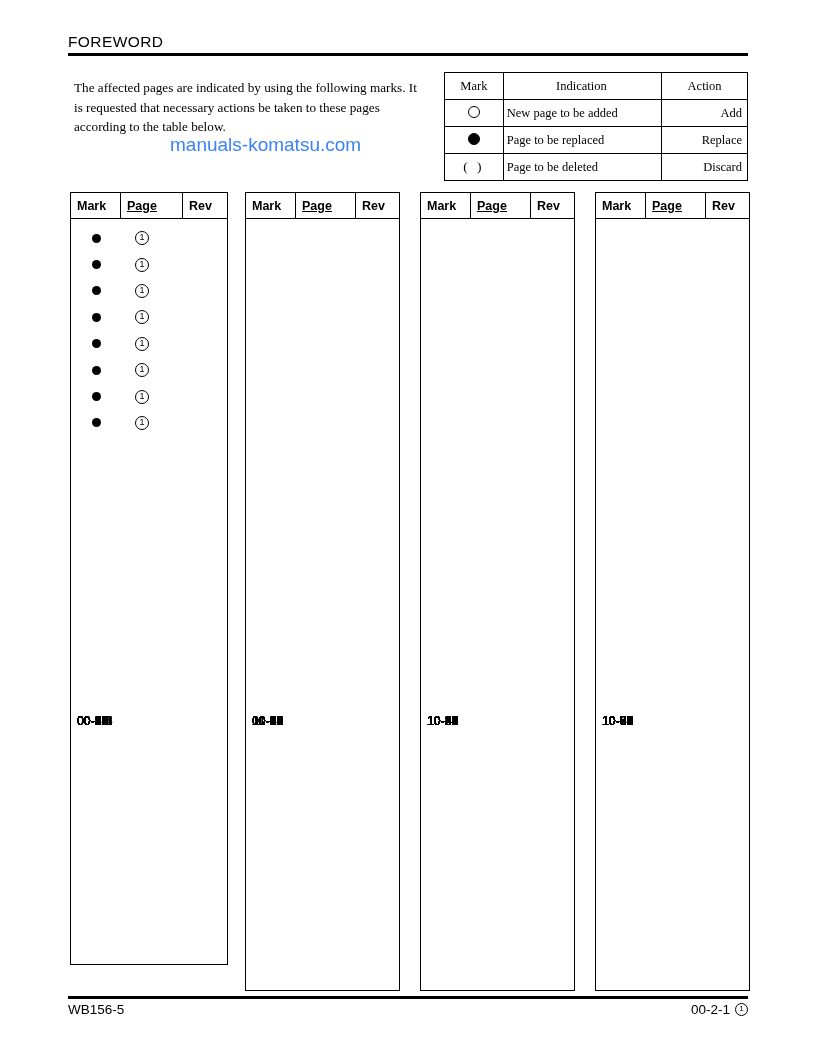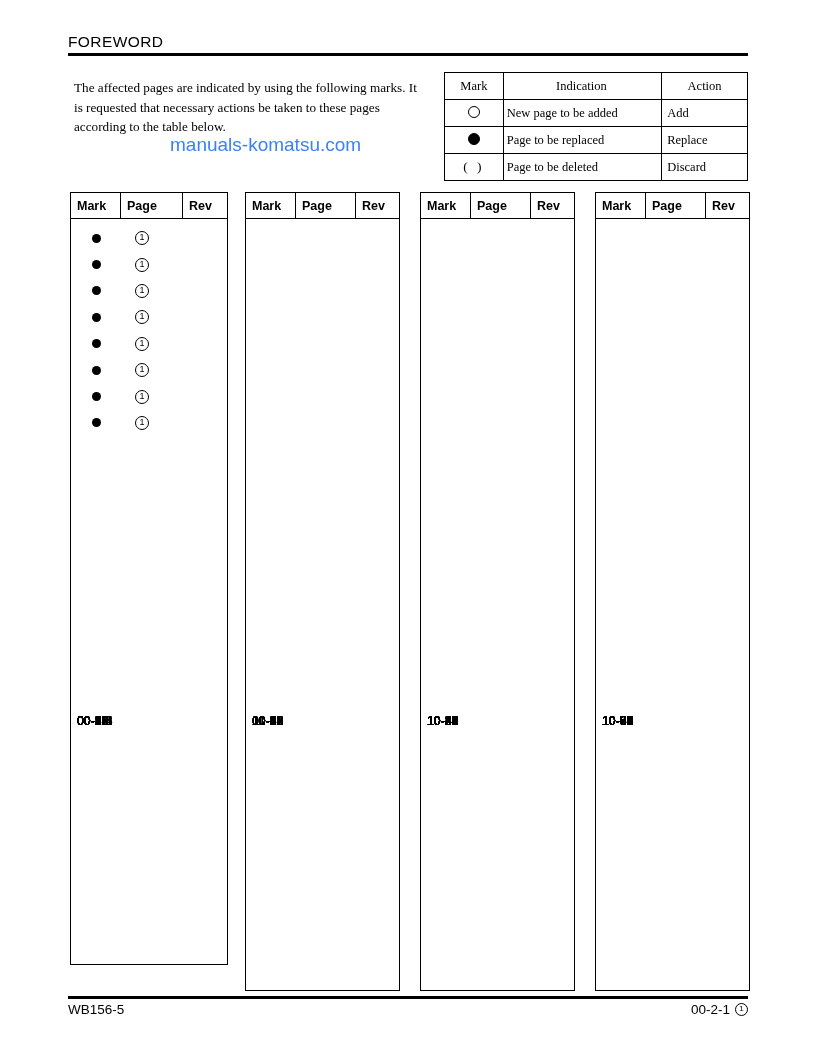--- a/index.html
+++ b/index.html
@@ -82,21 +82,21 @@
     padding: 4px 5px;
     height: 18px;
     vertical-align: middle;
   }
   .legend th {
     font-weight: normal;
     text-align: center;
   }
   .legend .c-mark { width: 52px; text-align: center; }
   .legend .c-ind  { width: 170px; text-align: left; padding-left: 3px; }
-  .legend .c-act  { width: 82px; text-align: left; }
+  .legend .c-act  { width: 82px; text-align: right; }
   .legend .hdr { text-align: center; }
 
   .dot-open, .dot-filled {
     display: inline-block;
     width: 10px;
     height: 10px;
     border-radius: 50%;
     vertical-align: -1px;
   }
   .dot-open   { border: 1.6px solid #000; background: #fff; }
@@ -125,21 +125,21 @@
   .ptable .th {
     font-family: "Liberation Sans", "DejaVu Sans", sans-serif;
     font-weight: bold;
     font-size: 12.5px;
     display: flex;
     align-items: center;
     box-sizing: border-box;
     padding-left: 6px;
   }
   .ptable .th.c1 { border-right: 1.6px solid #000; }
-  .ptable .th.c2 { border-right: 1.6px solid #000; }
+  .ptable .th.c2 { border-right: 1.6px solid #000; text-decoration: underline; }
 
   .ptable .tbody {
     padding-top: 6px;
   }
   .prow {
     display: flex;
     height: 26.4px;
     align-items: center;
     box-sizing: border-box;
   }

